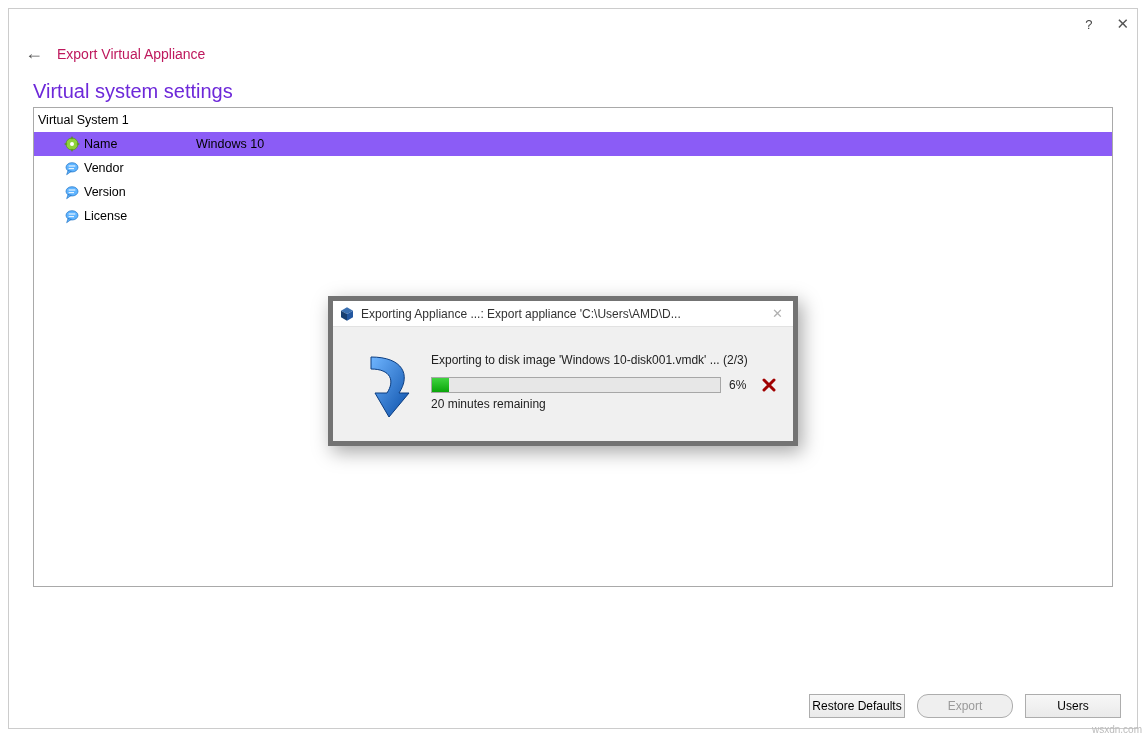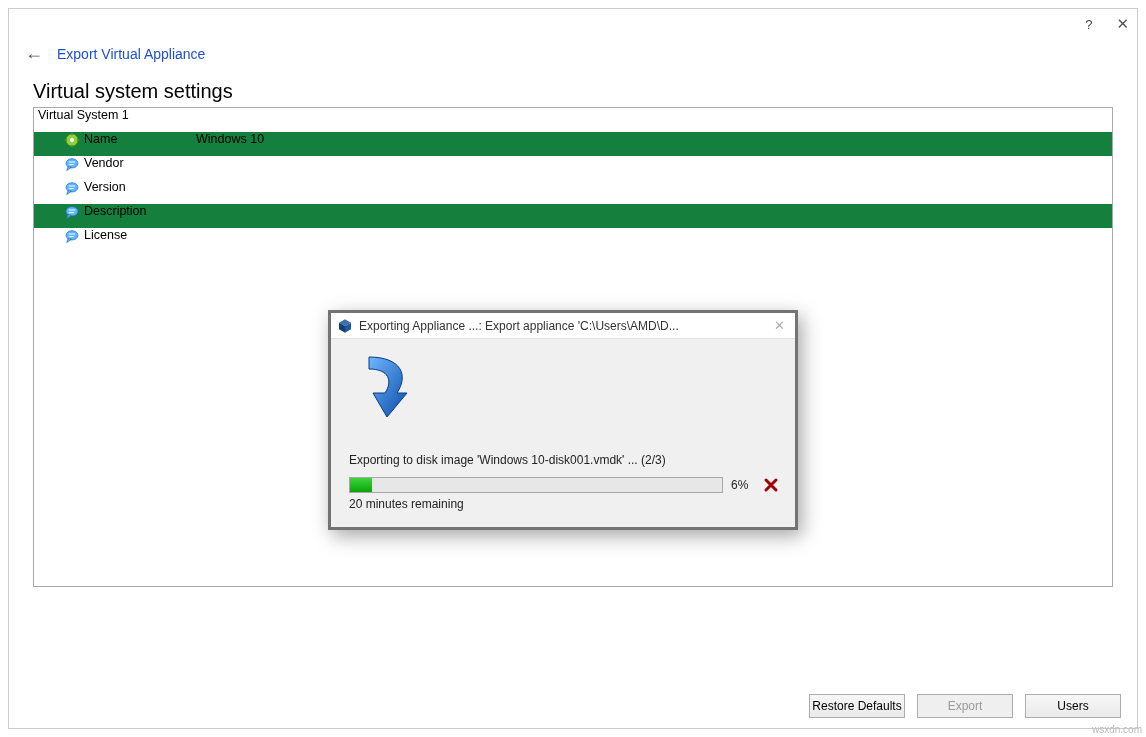--- a/index.html
+++ b/index.html
@@ -6,51 +6,51 @@
 body { margin: 0; background: #fff; width: 1146px; height: 737px; overflow: hidden; position: relative; }
 
 .window { position: absolute; left: 8px; top: 8px; width: 1130px; height: 721px; border: 1px solid #ccc; background: #fff; }
 
 .titlebar { height: 30px; display: flex; justify-content: flex-end; align-items: center; padding-right: 8px; gap: 24px; }
 .titlebar span { font-size: 13px; color: #444; cursor: default; }
 .titlebar .close { font-size: 15px; color: #555; }
 
 .header-row { display: flex; align-items: center; padding: 4px 16px 8px 16px; gap: 14px; }
 .back-arrow { font-size: 18px; color: #555; }
-.header-title { font-size: 14px; color: #1d4ed8; }
+.header-title { font-size: 14px; color: #be185d; }
 
-.section-title { color: #000000; font-size: 20px; font-weight: 400; padding: 8px 24px 4px 24px; }
+.section-title { color: #6d28d9; font-size: 20px; font-weight: 400; padding: 8px 24px 4px 24px; }
 .section-desc { font-size: 12.5px; color: #333; padding: 10px 24px 12px 24px; }
 
 .table-wrap { margin: 0 24px; border: 1px solid #a9a9a9; height: 480px; overflow: auto; }
-.row { display: flex; align-items: flex-start; font-size: 12.5px; height: 24px; }
+.row { display: flex; align-items: center; font-size: 12.5px; height: 24px; }
 .row.system { padding-left: 4px; font-weight: 400; }
-.row.odd { background: #15803d; }
+.row.odd { background: #8b5cf6; }
 .row.even { background: #fff; }
 .row .indent { width: 28px; }
 .row .icon { width: 20px; display: flex; align-items: center; justify-content: center; }
 .row .key { width: 110px; padding-left: 2px; }
 .row .val { flex: 1; padding-left: 4px; }
 
 .gear {
   width: 16px; height: 16px;
 }
 .bubble { width: 16px; height: 16px; }
 
 .footer { position: absolute; bottom: 10px; right: 16px; display: flex; gap: 12px; }
 .btn { min-width: 96px; height: 24px; font-size: 12px; border: 1px solid #adadad; background: linear-gradient(#f7f7f7,#eaeaea); display: flex; align-items: center; justify-content: center; }
-.btn.disabled { color: #9a9a9a; background: #efefef; }
+.btn.disabled { color: #9a9a9a; background: #efefef; border-radius: 11px; }
 
 
-.dialog { position: absolute; left: 328px; top: 310px; width: 470px; border: 3px solid #737373; background: #f0f0f0; box-shadow: 4px 6px 18px rgba(0,0,0,0.35); }
+.dialog { position: absolute; left: 328px; top: 296px; width: 470px; border: 5px solid #737373; background: #f0f0f0; box-shadow: 4px 6px 18px rgba(0,0,0,0.35); }
 .dialog-title { height: 26px; display: flex; align-items: center; padding: 0 6px; font-size: 12px; color: #333; background: #fff; border-bottom: 1px solid #e2e2e2; }
 .dialog-title .cube { width: 16px; height: 16px; margin-right: 6px; }
 .dialog-title .dtxt { flex: 1; white-space: nowrap; overflow: hidden; text-overflow: ellipsis; }
 .dialog-title .dclose { color: #b0b0b0; font-size: 13px; padding: 0 4px; }
-.dialog-body { display: flex; padding: 14px 16px 16px 18px; gap: 28px; flex-direction: column; }
+.dialog-body { display: flex; padding: 26px 16px 16px 18px; gap: 16px; }
 .arrow-icon { width: 64px; height: 72px; flex-shrink: 0; }
 .dbody-right { flex: 1; font-size: 12px; color: #222; }
 .dmsg { margin-bottom: 10px; }
 .prow { display: flex; align-items: center; gap: 8px; }
 .pbar { flex: 1; height: 16px; border: 1px solid #a7a7a7; background: #e7e7e7; position: relative; }
 .pfill { position: absolute; left: 0; top: 0; bottom: 0; width: 6%; background: linear-gradient(#3fd43f,#0aa50a); }
 .ppct { font-size: 12px; min-width: 24px; }
 .pcancel { width: 16px; height: 16px; }
 .dremain { margin-top: 4px; }
 
@@ -120,33 +120,20 @@
             <ellipse cx="12" cy="11" rx="9" ry="7" fill="#5fb4ff" stroke="#1b6fc4"></ellipse>
             <path d="M6 16 L4 22 L11 17 Z" fill="#5fb4ff" stroke="#1b6fc4"></path>
             <line x1="7" y1="9" x2="17" y2="9" stroke="#fff" stroke-width="1.5"></line>
             <line x1="7" y1="13" x2="15" y2="13" stroke="#fff" stroke-width="1.5"></line>
           </svg>
       </span>
       <span class="key">Version</span>
       <span class="val"></span>
     </div>
 
-    <div class="row odd">
-      <span class="indent"></span>
-      <span class="icon">
-        <svg class="bubble" viewBox="0 0 24 24">
-            <ellipse cx="12" cy="11" rx="9" ry="7" fill="#5fb4ff" stroke="#1b6fc4"></ellipse>
-            <path d="M6 16 L4 22 L11 17 Z" fill="#5fb4ff" stroke="#1b6fc4"></path>
-            <line x1="7" y1="9" x2="17" y2="9" stroke="#fff" stroke-width="1.5"></line>
-            <line x1="7" y1="13" x2="15" y2="13" stroke="#fff" stroke-width="1.5"></line>
-          </svg>
-      </span>
-      <span class="key">Description</span>
-      <span class="val"></span>
-    </div>
 
     <div class="row even">
       <span class="indent"></span>
       <span class="icon">
         <svg class="bubble" viewBox="0 0 24 24">
             <ellipse cx="12" cy="11" rx="9" ry="7" fill="#5fb4ff" stroke="#1b6fc4"></ellipse>
             <path d="M6 16 L4 22 L11 17 Z" fill="#5fb4ff" stroke="#1b6fc4"></path>
             <line x1="7" y1="9" x2="17" y2="9" stroke="#fff" stroke-width="1.5"></line>
             <line x1="7" y1="13" x2="15" y2="13" stroke="#fff" stroke-width="1.5"></line>
           </svg>

